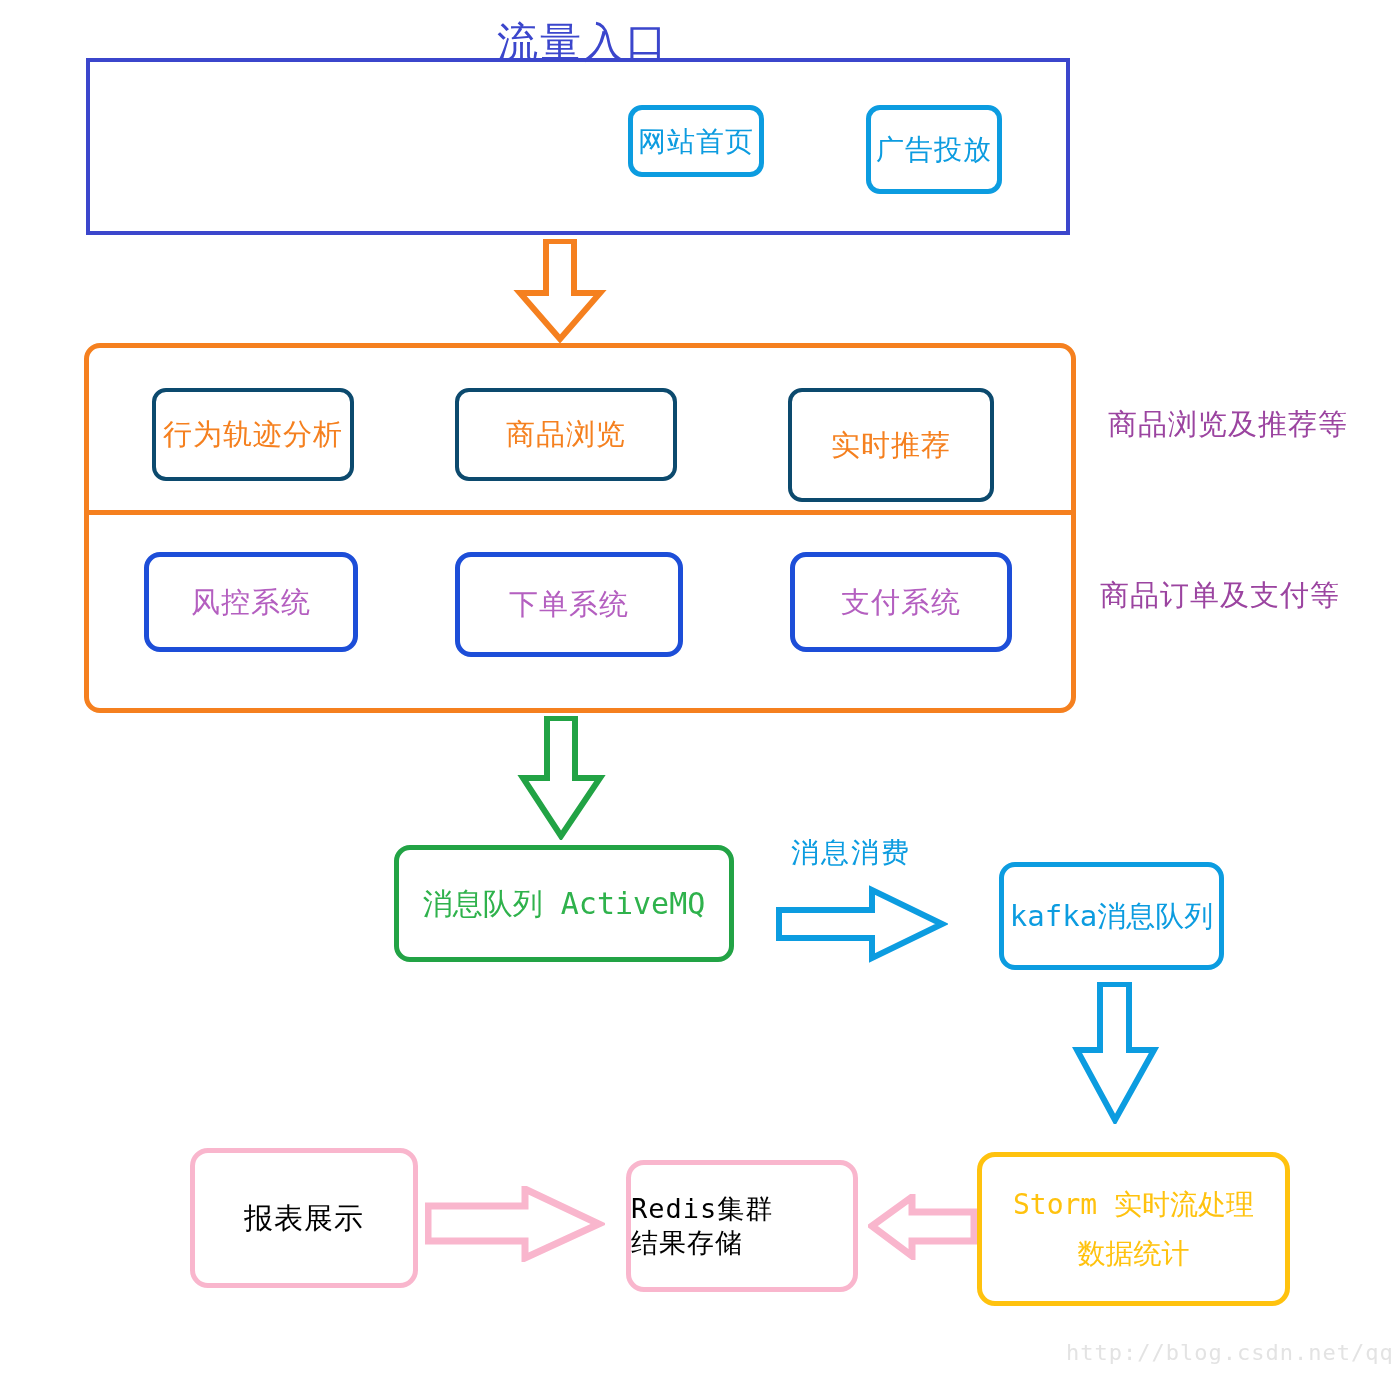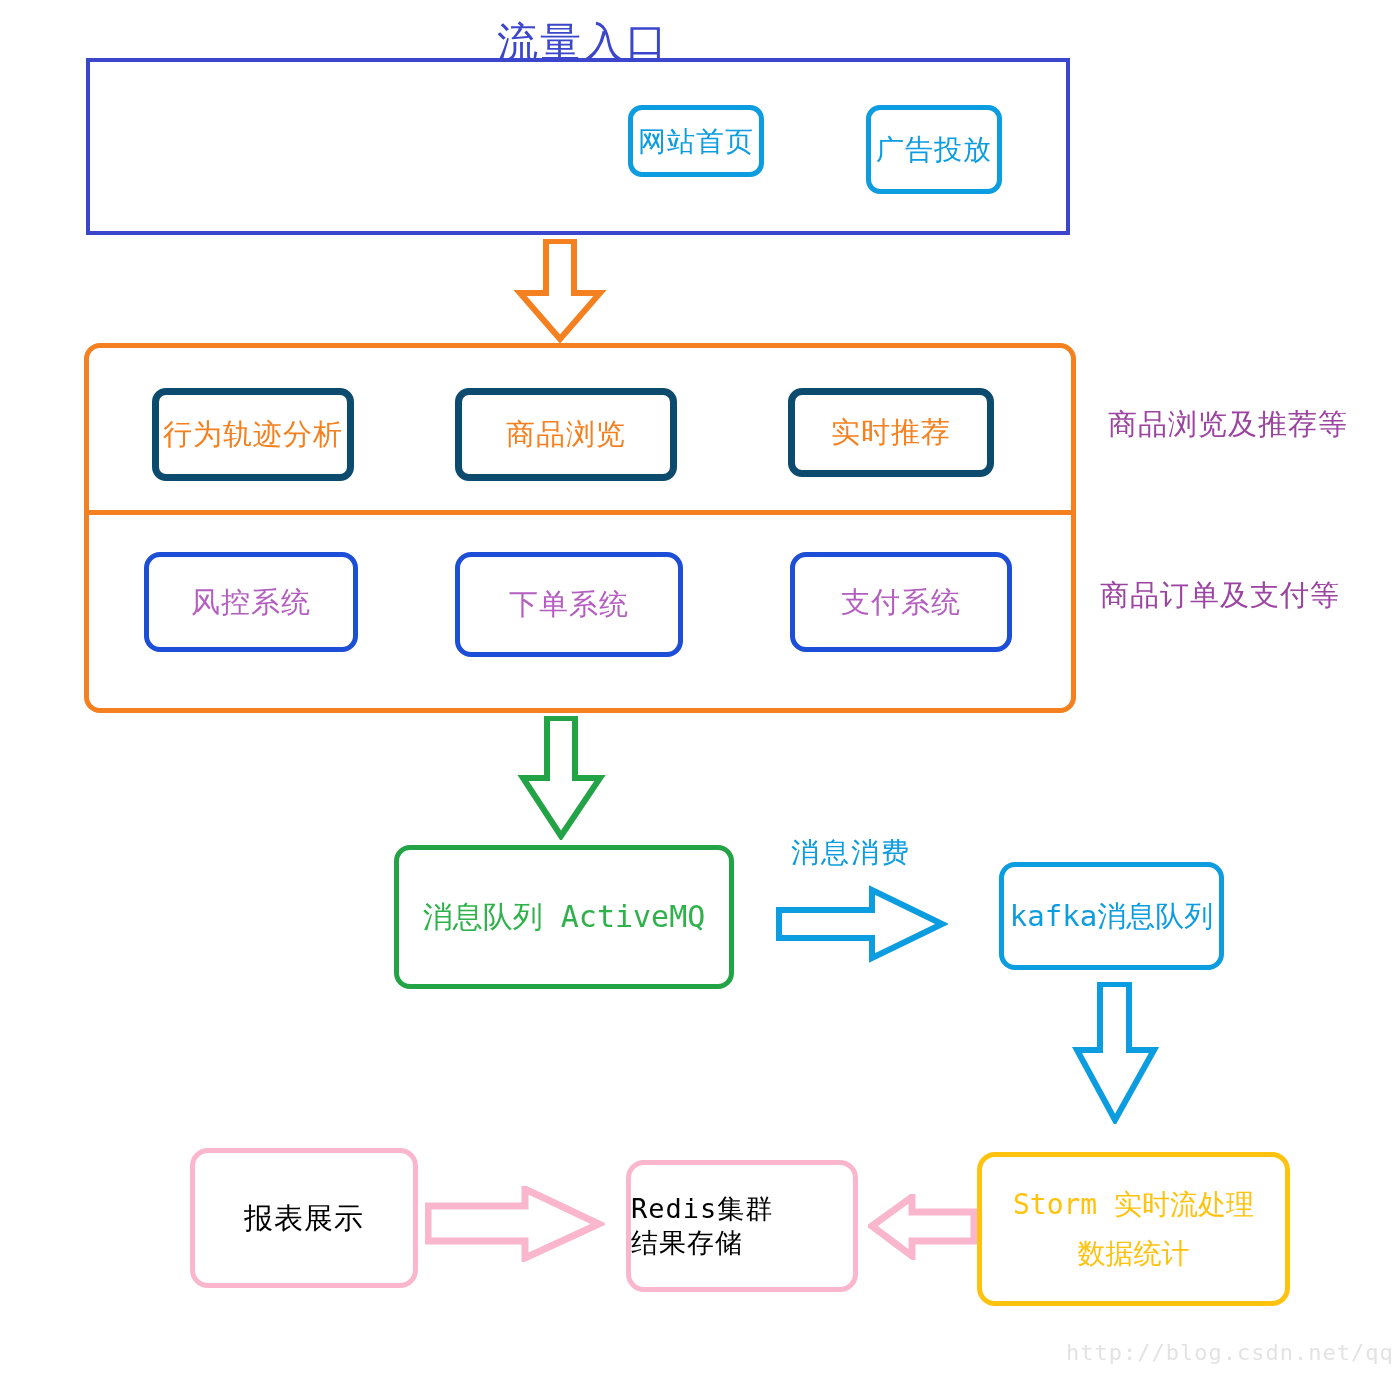--- a/index.html
+++ b/index.html
@@ -60,21 +60,21 @@
     border: 5px solid #f5801f;
     border-radius: 16px;
     background: transparent;
   }
   .divider-orange {
     position: absolute;
     background: #f5801f;
     height: 5px;
   }
   .box-orange {
-    border: 7px solid #0c4a6e;
+    border: 4px solid #0c4a6e;
     border-radius: 14px;
     color: #f5801f;
     font-size: 29px;
     letter-spacing: 1px;
   }
   .box-purple {
     border: 5px solid #1d4ed8;
     border-radius: 16px;
     color: #b45fc0;
     font-size: 29px;
@@ -183,21 +183,21 @@
   <div class="divider-orange" style="left:86px; top:510px; width:988px;"></div>
 
   <div class="node box-orange" style="left:152px; top:388px; width:202px; height:93px;">
     <span>行为轨迹分析</span>
   </div>
 
   <div class="node box-orange" style="left:455px; top:388px; width:222px; height:93px;">
     <span>商品浏览</span>
   </div>
 
-  <div class="node box-orange" style="left:788px; top:388px; width:206px; height:89px;">
+  <div class="node box-orange" style="left:788px; top:388px; width:206px; height:114px;">
     <span>实时推荐</span>
   </div>
 
   <div class="side-label" style="left:1108px; top:405px;">商品浏览及推荐等</div>
 
   <div class="node box-purple" style="left:144px; top:552px; width:214px; height:100px;">
     <span>风控系统</span>
   </div>
 
   <div class="node box-purple" style="left:455px; top:552px; width:228px; height:105px;">
@@ -209,21 +209,21 @@
   </div>
 
   <div class="side-label" style="left:1100px; top:576px;">商品订单及支付等</div>
 
   <div class="arrow" style="left:514px; top:716px;">
     <svg width="96" height="124" viewBox="0 0 96 124">
       <polygon points="33,2 61,2 61,62 86,62 47,120 9,62 33,62" fill="none" stroke="#22a345" stroke-width="6" stroke-linejoin="miter"></polygon>
     </svg>
   </div>
 
-  <div class="node box-green" style="left:394px; top:845px; width:340px; height:144px;">
+  <div class="node box-green" style="left:394px; top:845px; width:340px; height:117px;">
     <span>消息队列 ActiveMQ</span>
   </div>
 
   <div class="flow-label" style="left:791px; top:834px;">消息消费</div>
 
   <div class="arrow" style="left:776px; top:884px;">
     <svg width="172" height="80" viewBox="0 0 172 80">
       <polygon points="3,26 96,26 96,6 166,40 96,74 96,54 3,54" fill="none" stroke="#0c9ce0" stroke-width="6" stroke-linejoin="miter"></polygon>
     </svg>
   </div>

